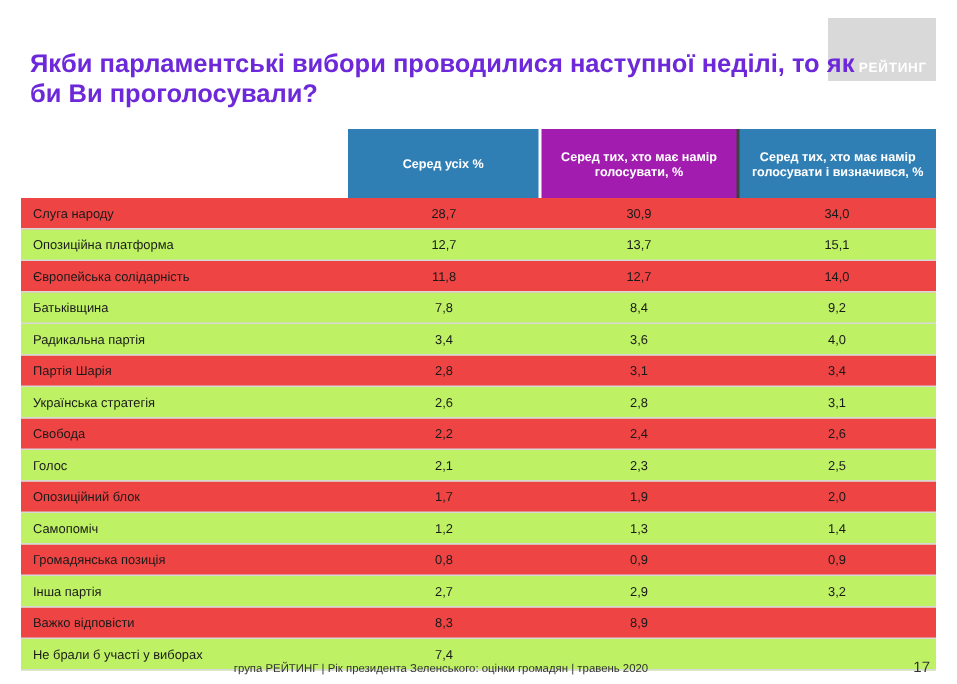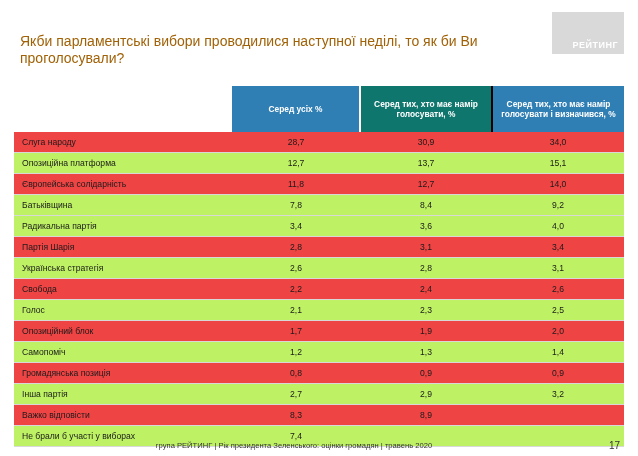--- a/index.html
+++ b/index.html
@@ -38,23 +38,23 @@
     font-weight: bold;
     color: #ffffff;
     letter-spacing: 0.5px;
   }
   
   .title {
     position: absolute;
     top: 33px;
     left: 20px;
     width: 560px;
-    font-size: 14px;
-    font-weight: normal;
-    color: #a16207;
+    font-size: 17px;
+    font-weight: bold;
+    color: #6d28d9;
     line-height: 1.2;
   }
   
   .table-wrap {
     position: absolute;
     top: 86px;
     left: 14px;
     width: 610px;
   }
   table {
@@ -73,21 +73,21 @@
     text-align: center;
     vertical-align: middle;
     height: 42px;
     padding: 2px 6px;
     line-height: 1.25;
   }
   thead th.blank {
     background: #ffffff;
   }
   thead th.h1 { background: #2f7fb5; border-right: 2px solid #ffffff; }
-  thead th.h2 { background: #0f766e; border-right: 2px solid #000000; margin-left: 36px; }
+  thead th.h2 { background: #a21caf; border-right: 2px solid #404040; margin-left: 36px; }
   thead th.h3 { background: #2f7fb5; }
   tbody td {
     font-size: 8.6px;
     height: 20px;
     padding: 0 8px;
     color: #1a1a1a;
   }
   tbody td.name {
     text-align: left;
   }

